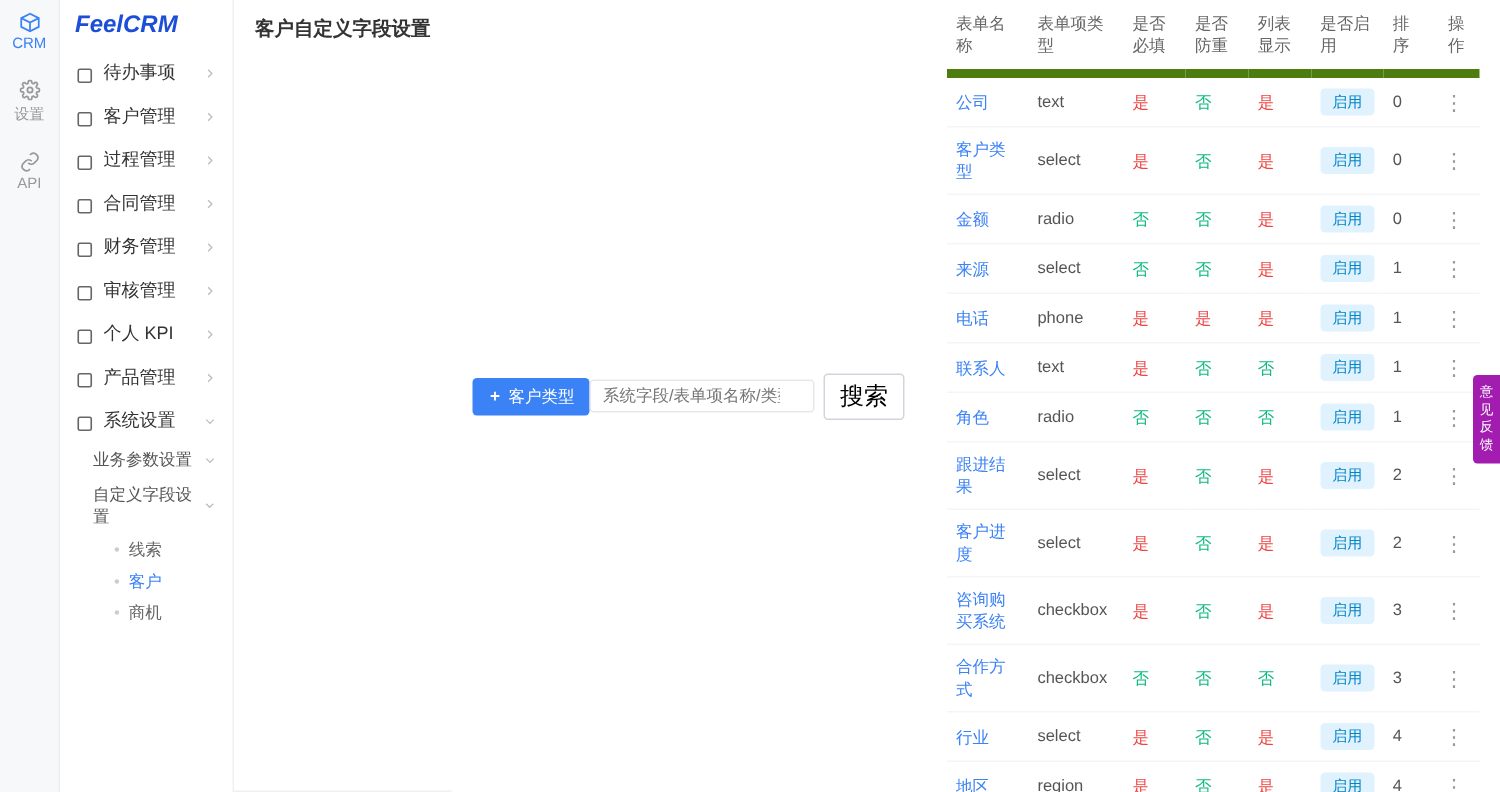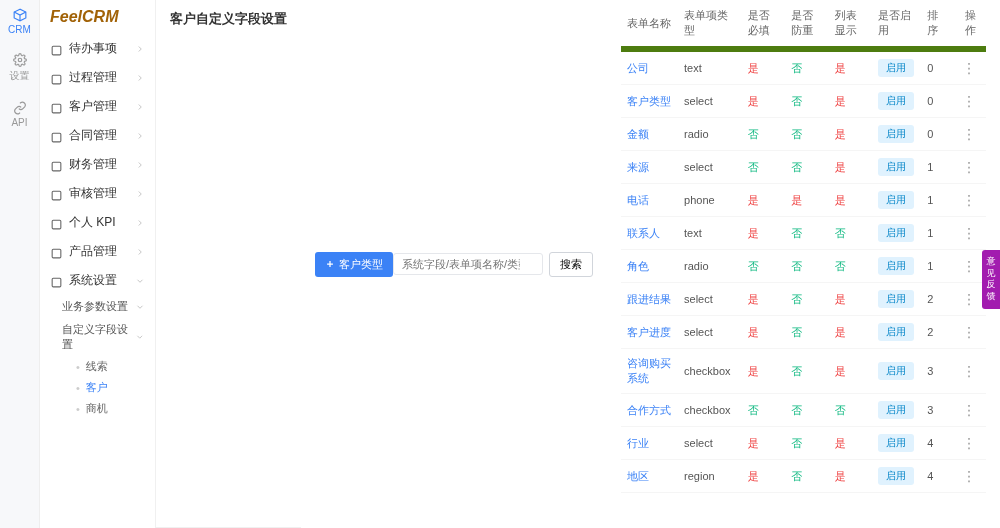--- a/index.html
+++ b/index.html
@@ -3,38 +3,38 @@
 <meta charset="utf-8">
 <style>
 *{box-sizing:border-box;margin:0;padding:0}
 body{font-family:-apple-system,"PingFang SC","Microsoft YaHei",sans-serif;font-size:12px;color:#333;background:#fff}
 .app{display:flex;height:528px;overflow:hidden}
 .rail{width:40px;background:#f7f8fa;border-right:1px solid #eee;display:flex;flex-direction:column;align-items:center;padding-top:8px;gap:18px}
 .rail-item{display:flex;flex-direction:column;align-items:center;gap:2px;color:#999;font-size:10px;cursor:pointer}
 .rail-item.active{color:#3b82f6}
 .rail-item svg{width:14px;height:14px}
 .sidebar{width:116px;background:#fff;border-right:1px solid #f0f0f0;display:flex;flex-direction:column;overflow-y:auto}
-.logo{font-size:16px;font-weight:700;color:#a16207;font-style:italic;padding:8px 10px}
+.logo{font-size:16px;font-weight:700;color:#1d4ed8;font-style:italic;padding:8px 10px}
 .nav-item{display:flex;align-items:center;justify-content:space-between;padding:6px 10px;color:#333;cursor:pointer;font-size:12px}
 .nav-item .ni-left{display:flex;align-items:flex-end;gap:6px}
 .nav-item .ni-left svg{width:13px;height:13px;color:#666}
 .chev{width:10px;height:10px;color:#bbb}
 .sub{padding-left:22px}
 .sub-item{display:flex;align-items:center;justify-content:space-between;padding:4px 10px 4px 0;color:#555;cursor:pointer;font-size:11px}
 .sub-sub{padding-left:14px}
 .sub-sub-item{display:flex;align-items:center;padding:3px 0;color:#666;font-size:11px;cursor:pointer}
 .sub-sub-item.active{color:#3b82f6}
 .sub-sub-item::before{content:"•";margin-right:6px;color:#ccc}
 .main{flex:1;display:flex;flex-direction:row;overflow:hidden}
 .page-title{font-size:13px;font-weight:600;padding:10px 14px;border-bottom:1px solid #f0f0f0}
 .toolbar{display:flex;align-items:center;justify-content:space-between;padding:8px 14px}
 .btn-primary{background:#3b82f6;color:#fff;border:none;border-radius:3px;padding:5px 10px;font-size:11px;cursor:pointer;display:flex;align-items:center;gap:4px}
 .search-wrap{display:flex;gap:6px;align-items:center}
 .search-input{border:1px solid #e5e7eb;border-radius:3px;padding:4px 22px 4px 8px;font-size:11px;width:150px;color:#999}
-.search-btn{border:1px solid #d1d5db;background:#fff;border-radius:3px;padding:4px 10px;font-size:11px;cursor:pointer}
+.search-btn{border:1px solid #d1d5db;background:#fff;border-radius:3px;padding:4px 10px;font-size:16px;cursor:pointer}
 .table-wrap{flex:1;overflow-y:auto;padding:0 14px}
 table{width:100%;border-collapse:collapse;font-size:11px}
 th{text-align:left;padding:8px 6px;color:#666;font-weight:400;border-bottom:6px solid #4d7c0f}
 td{padding:7px 6px;border-bottom:1px solid #f5f5f5;color:#555}
 td.link{color:#3b82f6;cursor:pointer}
 .yn-y{color:#ef4444}
 .yn-n{color:#10b981}
 .tag{display:inline-block;padding:2px 8px;border-radius:3px;font-size:10px}
 .tag-on{background:#e0f2fe;color:#0284c7}
 .more{color:#999;cursor:pointer;font-size:14px}
@@ -83,32 +83,32 @@
           </span>
           <svg class="chev" viewBox="0 0 24 24" fill="none" stroke="currentColor" stroke-width="2">
             <path d="M9 18l6-6-6-6"></path>
           </svg>
         </div>
         <div class="nav-item">
           <span class="ni-left">
             <svg viewBox="0 0 24 24" fill="none" stroke="currentColor" stroke-width="2">
               <rect x="4" y="4" width="16" height="16" rx="2"></rect>
             </svg>
+            <span>客户管理</span>
+          </span>
+          <svg class="chev" viewBox="0 0 24 24" fill="none" stroke="currentColor" stroke-width="2">
+            <path d="M9 18l6-6-6-6"></path>
+          </svg>
+        </div>
+        <div class="nav-item">
+          <span class="ni-left">
+            <svg viewBox="0 0 24 24" fill="none" stroke="currentColor" stroke-width="2">
+              <rect x="4" y="4" width="16" height="16" rx="2"></rect>
+            </svg>
             <span>过程管理</span>
-          </span>
-          <svg class="chev" viewBox="0 0 24 24" fill="none" stroke="currentColor" stroke-width="2">
-            <path d="M9 18l6-6-6-6"></path>
-          </svg>
-        </div>
-        <div class="nav-item">
-          <span class="ni-left">
-            <svg viewBox="0 0 24 24" fill="none" stroke="currentColor" stroke-width="2">
-              <rect x="4" y="4" width="16" height="16" rx="2"></rect>
-            </svg>
-            <span>客户管理</span>
           </span>
           <svg class="chev" viewBox="0 0 24 24" fill="none" stroke="currentColor" stroke-width="2">
             <path d="M9 18l6-6-6-6"></path>
           </svg>
         </div>
         <div class="nav-item">
           <span class="ni-left">
             <svg viewBox="0 0 24 24" fill="none" stroke="currentColor" stroke-width="2">
               <rect x="4" y="4" width="16" height="16" rx="2"></rect>
             </svg>

